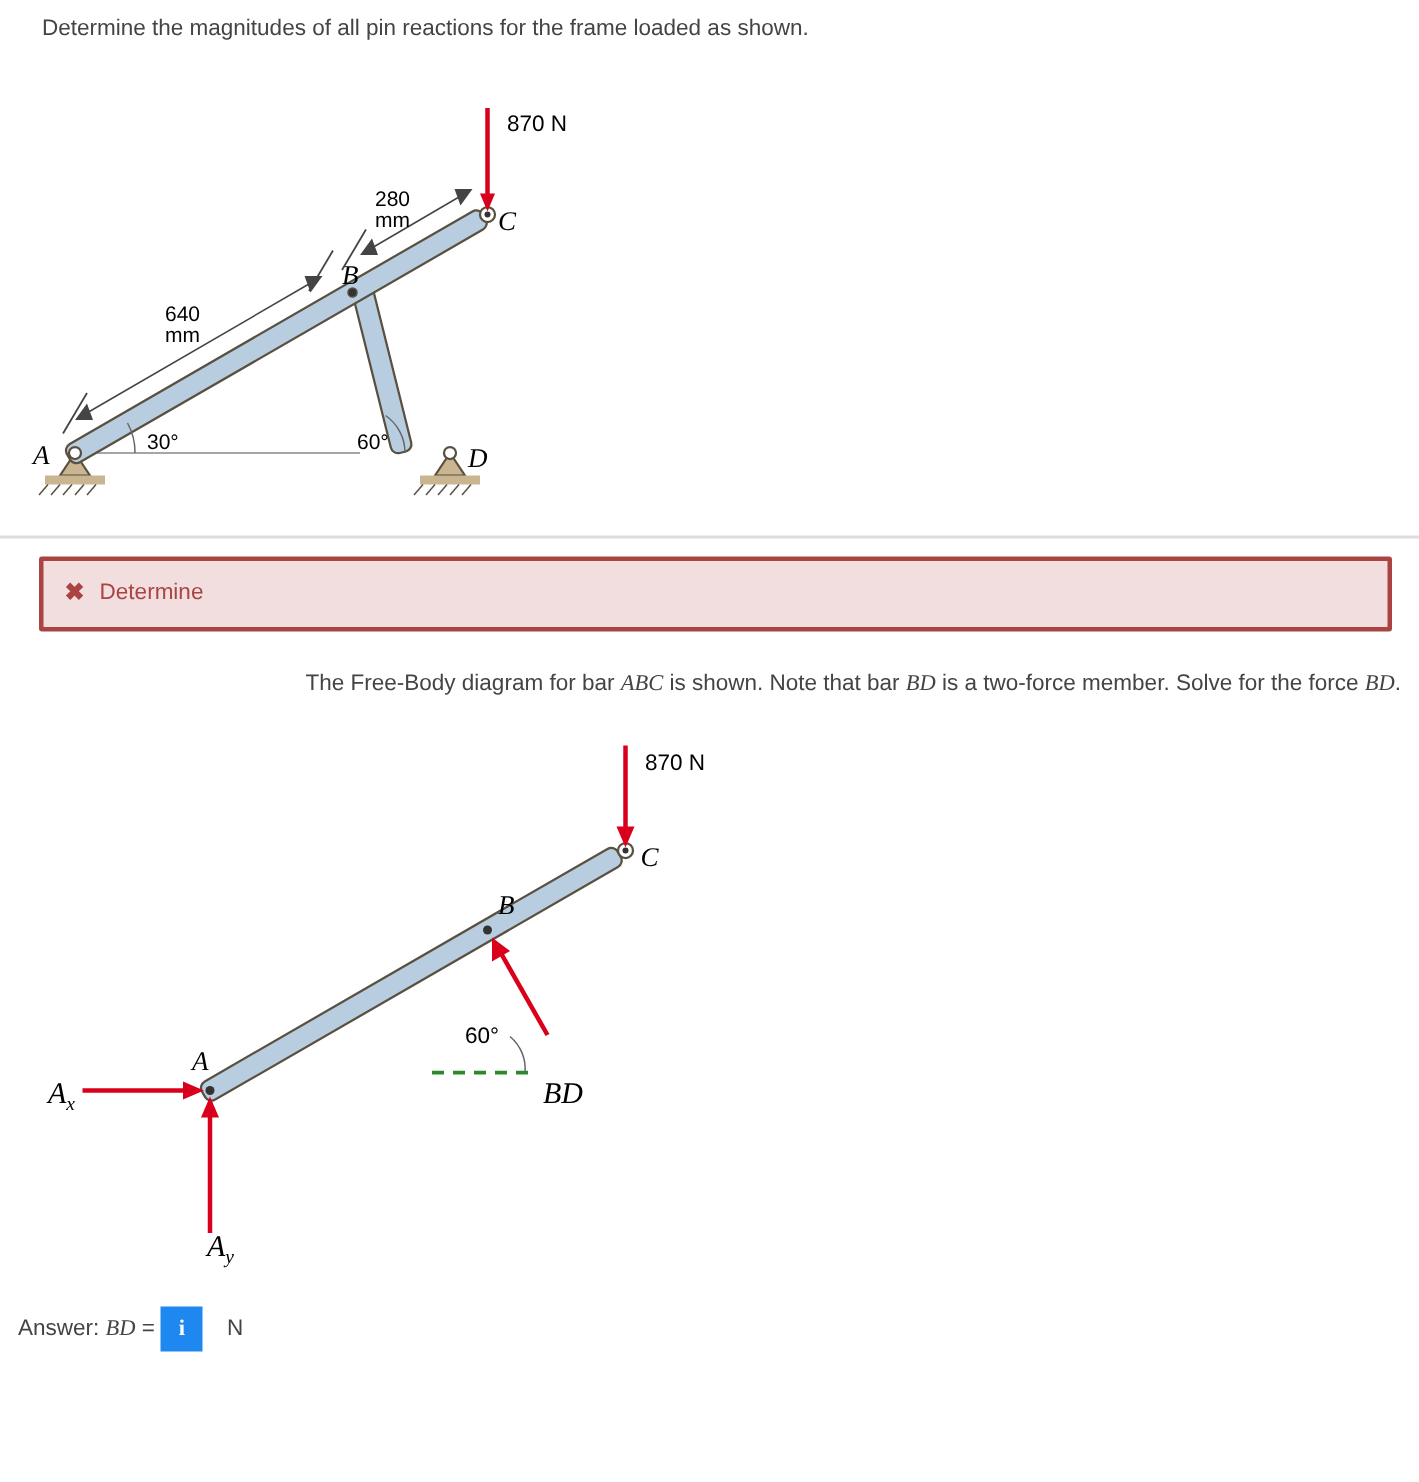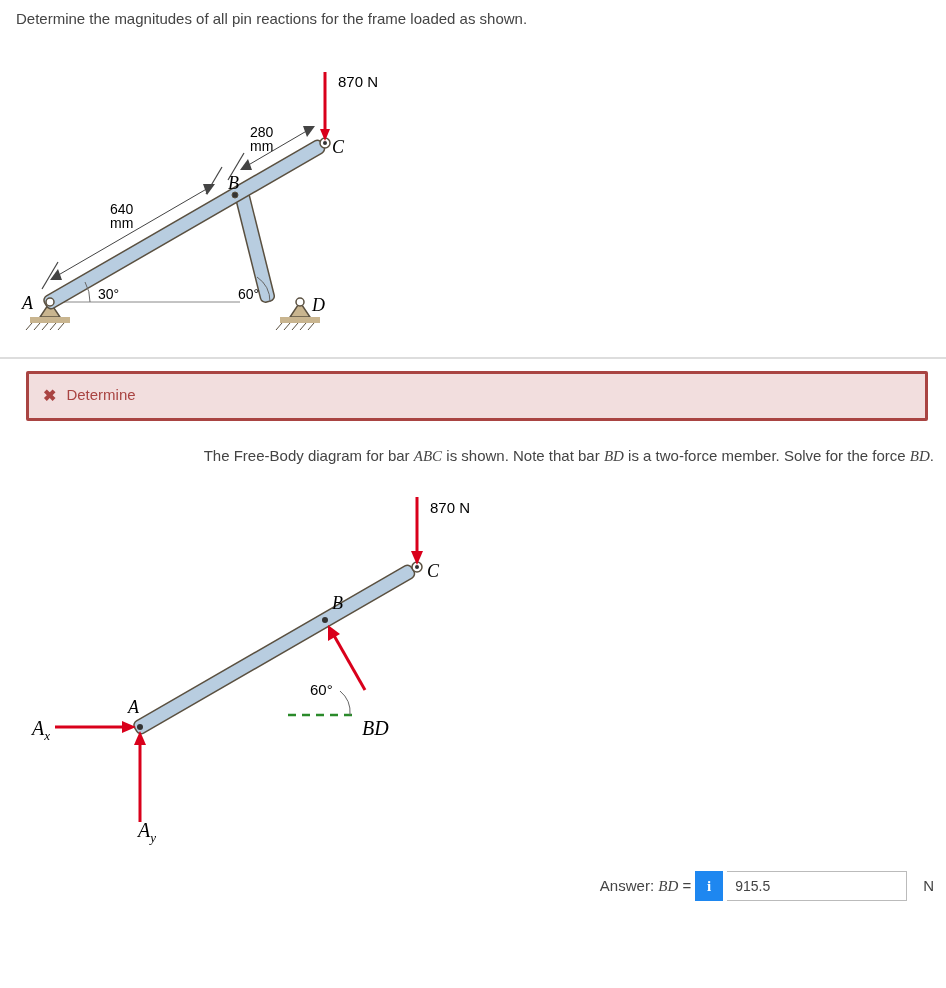--- a/index.html
+++ b/index.html
@@ -7,21 +7,21 @@
     font-family: -apple-system, BlinkMacSystemFont, "Segoe UI", Helvetica, Arial, sans-serif;
     margin: 0;
     padding: 0;
     background: #fff;
     color: #333;
     font-size: 15px;
     line-height: 1.5;
   }
   .container { width: 946px; }
   .question-text {
-    padding: 8px 12px 16px 16px;
+    padding: 8px 12px 16px 28px;
     color: #444;
   }
   .figure-area {
     position: relative;
     width: 420px;
     height: 290px;
     margin-left: 10px;
     margin-bottom: 20px;
   }
   .hr { border: none; border-top: 1px solid #ddd; margin: 0; }
@@ -56,21 +56,20 @@
     width: 480px;
     height: 360px;
     margin-left: 10px;
   }
   .answer-row {
     display: flex;
     align-items: center;
     gap: 4px;
     padding: 24px 12px 12px 12px;
     color: #444;
-    justify-content: flex-end;
   }
   .info-badge {
     display: inline-flex;
     width: 28px;
     height: 30px;
     background: #1e87f0;
     color: #fff;
     font-weight: bold;
     align-items: center;
     justify-content: center;
@@ -228,17 +227,16 @@
       </text>
       <text x="352" y="248" font-style="italic" font-size="20">BD</text>
     </svg>
   </div>
 
   <div class="answer-row">
     <span>
       <span>Answer: </span><span class="italic">BD</span><span> = </span>
     </span>
     <span class="info-badge">i</span>
-    <input class="answer-input" type="text" value="915.5" style="">
     <span class="unit">N</span>
   </div>
 
 </div>
 
 </body></html>

